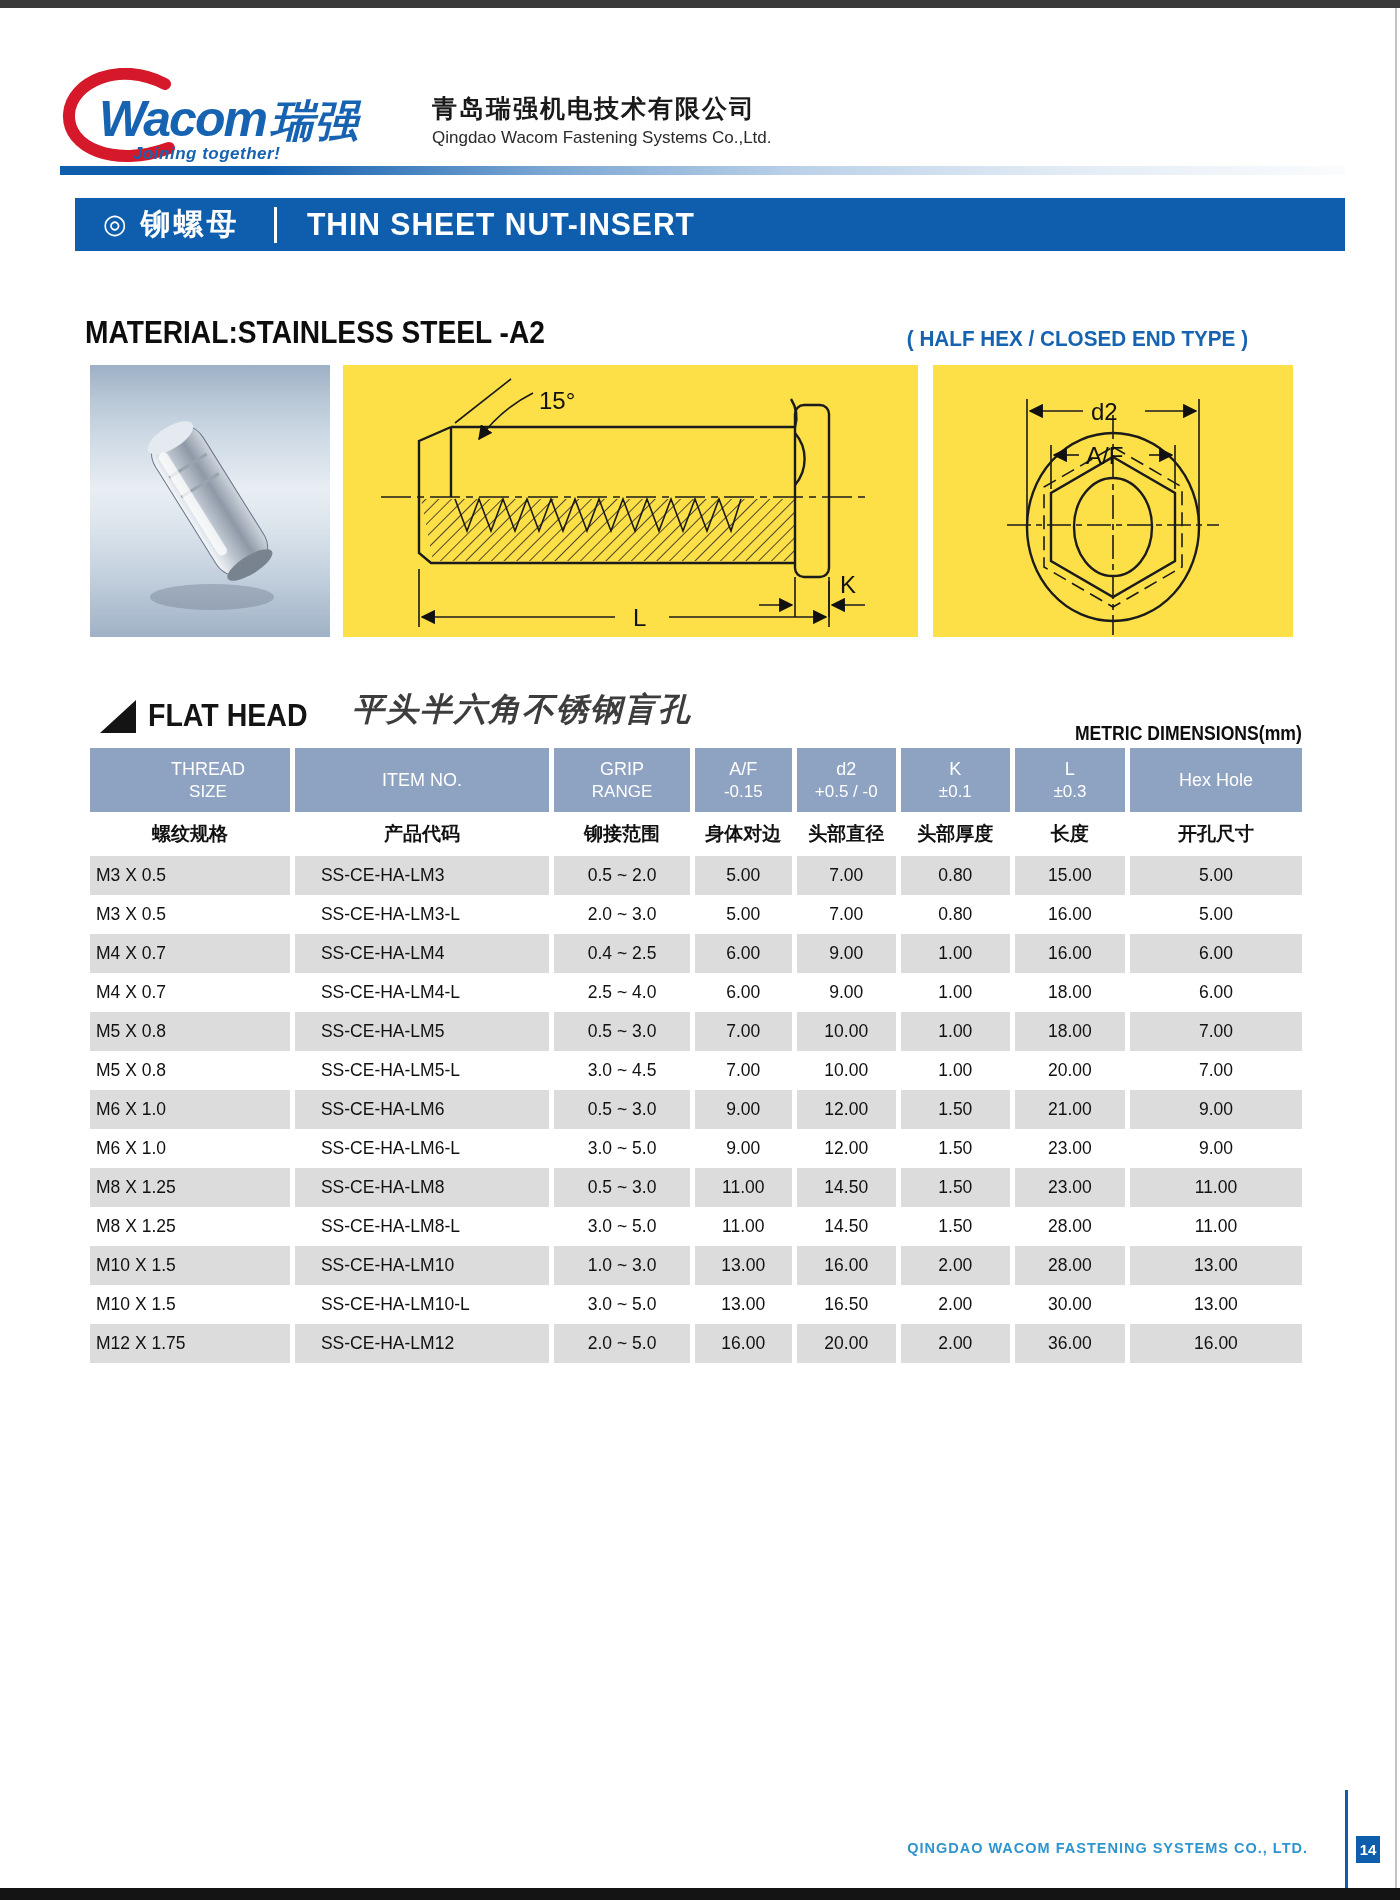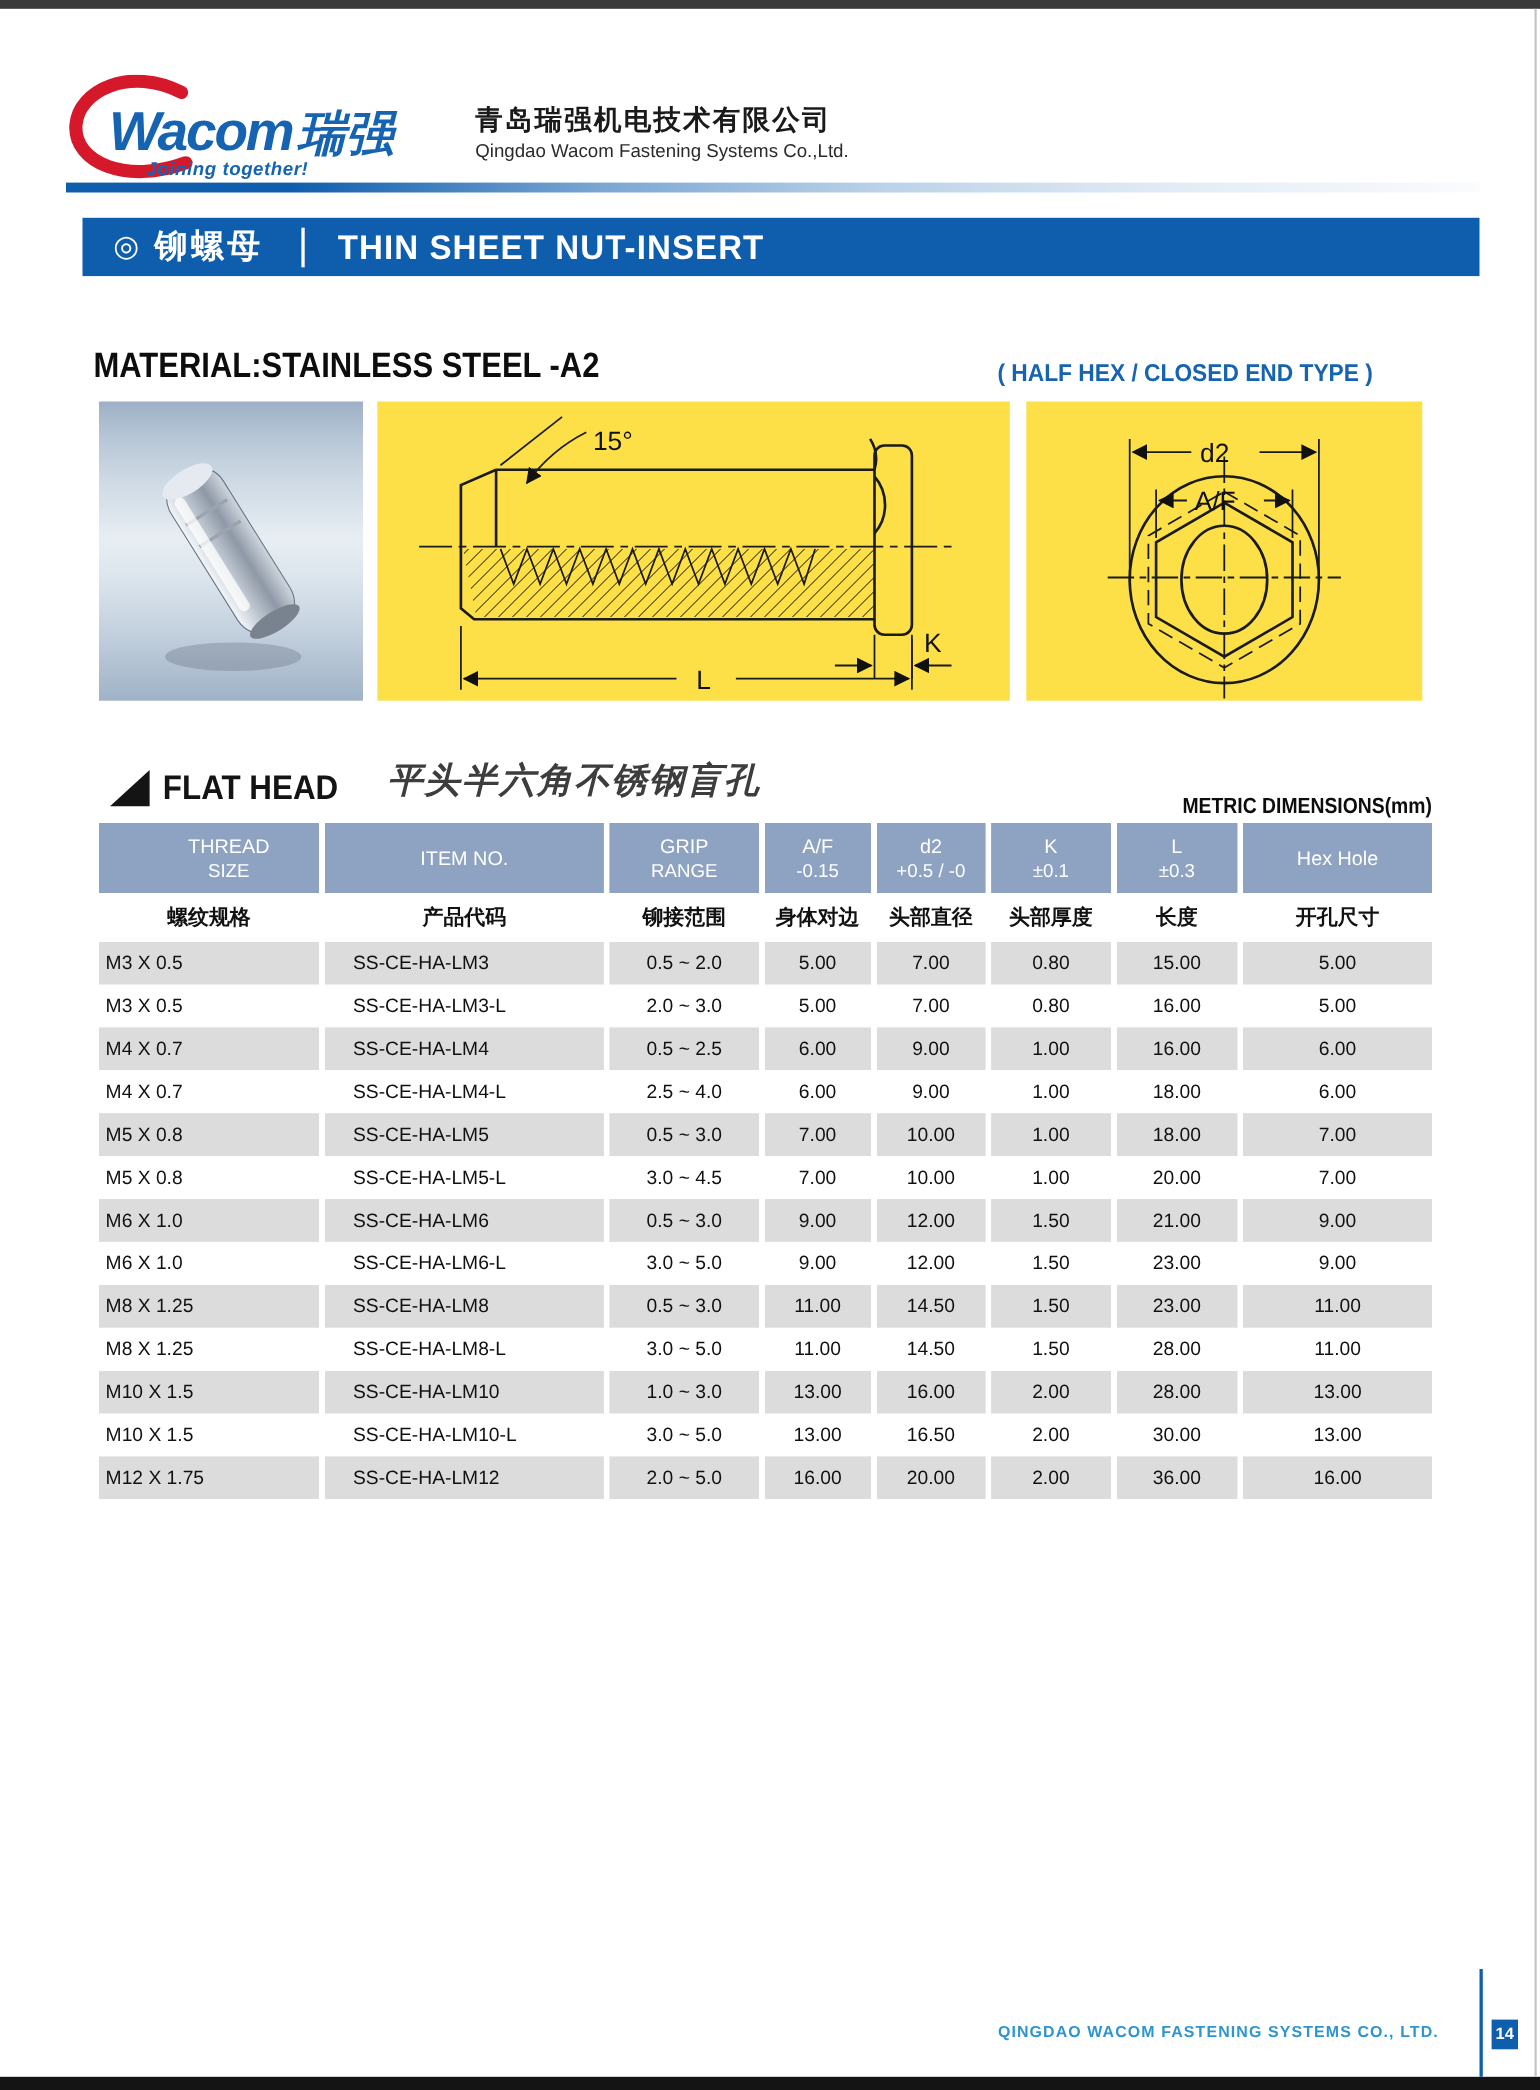--- a/index.html
+++ b/index.html
@@ -297,21 +297,21 @@
         <td>2.0 ~ 3.0</td>
         <td>5.00</td>
         <td>7.00</td>
         <td>0.80</td>
         <td>16.00</td>
         <td>5.00</td>
       </tr>
       <tr>
         <td>M4 X 0.7</td>
         <td>SS-CE-HA-LM4</td>
-        <td>0.5 ~ 2.5</td>
+        <td>0.4 ~ 2.5</td>
         <td>6.00</td>
         <td>9.00</td>
         <td>1.00</td>
         <td>16.00</td>
         <td>6.00</td>
       </tr>
       <tr>
         <td>M4 X 0.7</td>
         <td>SS-CE-HA-LM4-L</td>
         <td>2.5 ~ 4.0</td>

